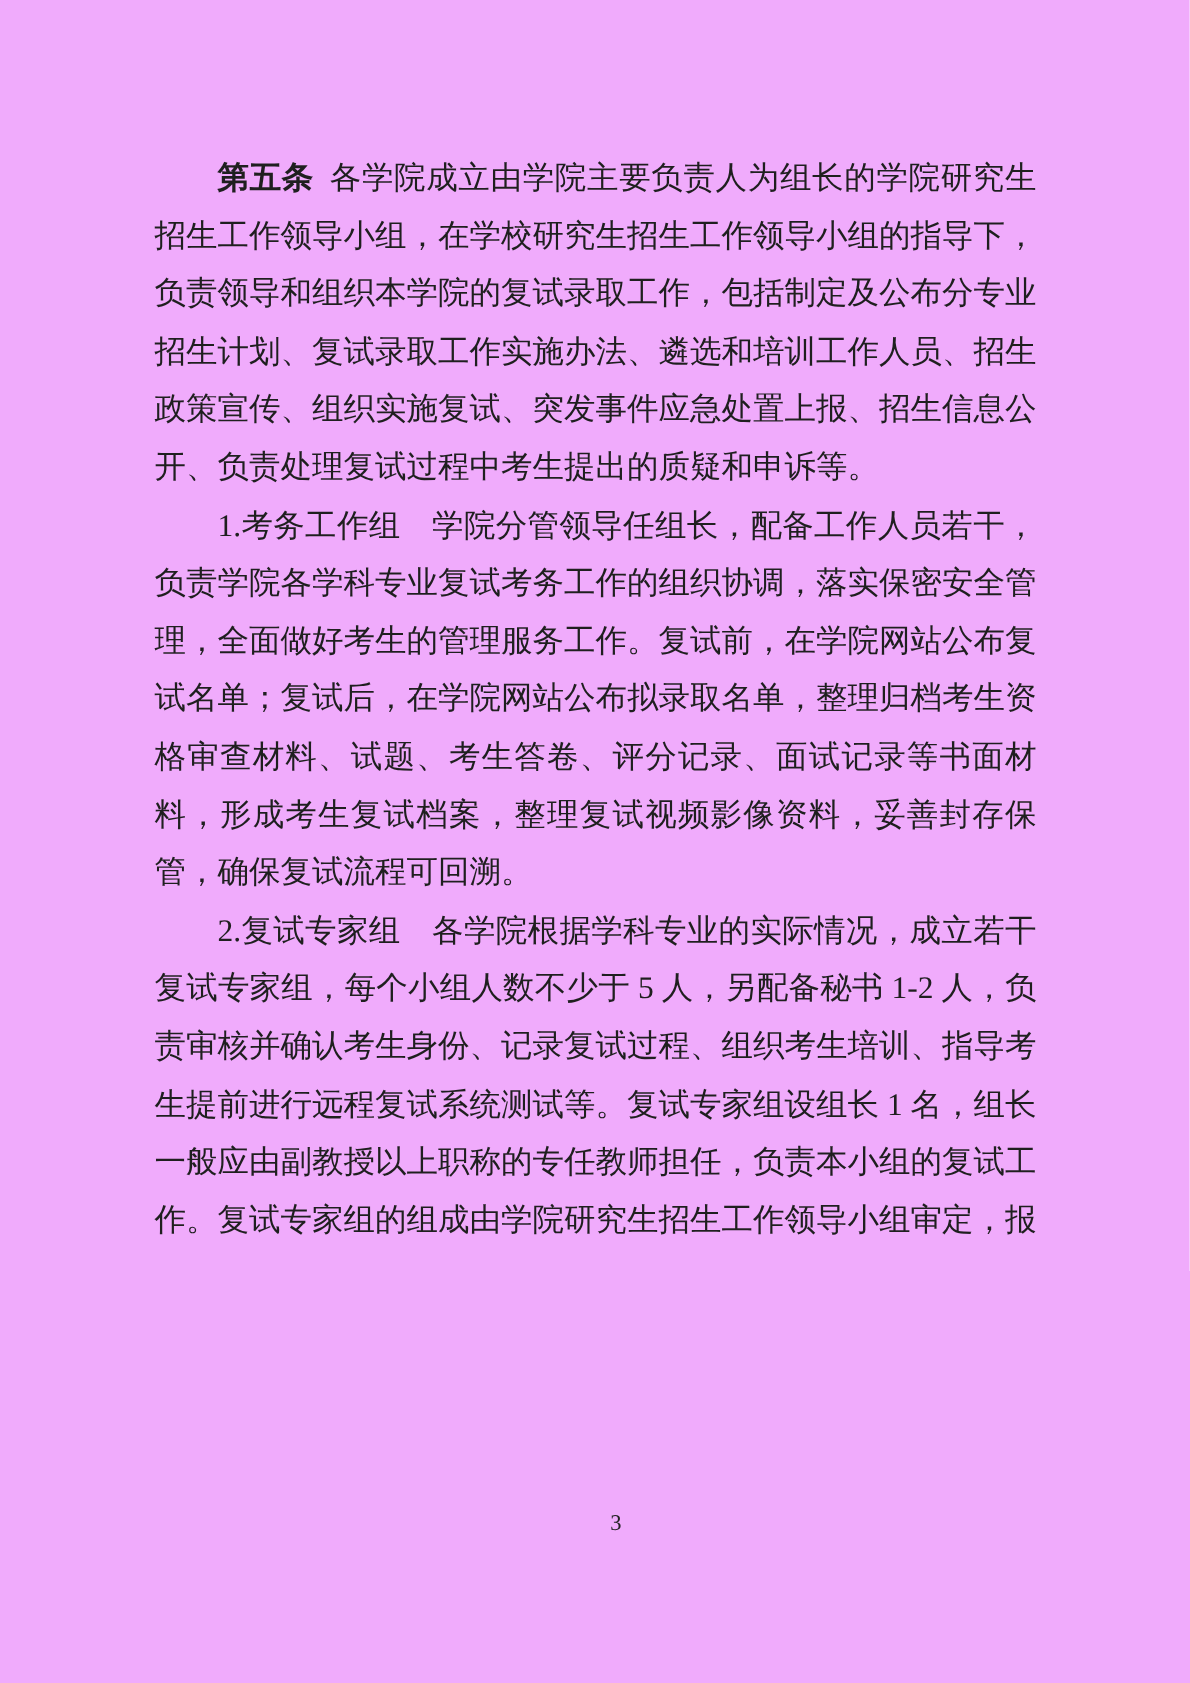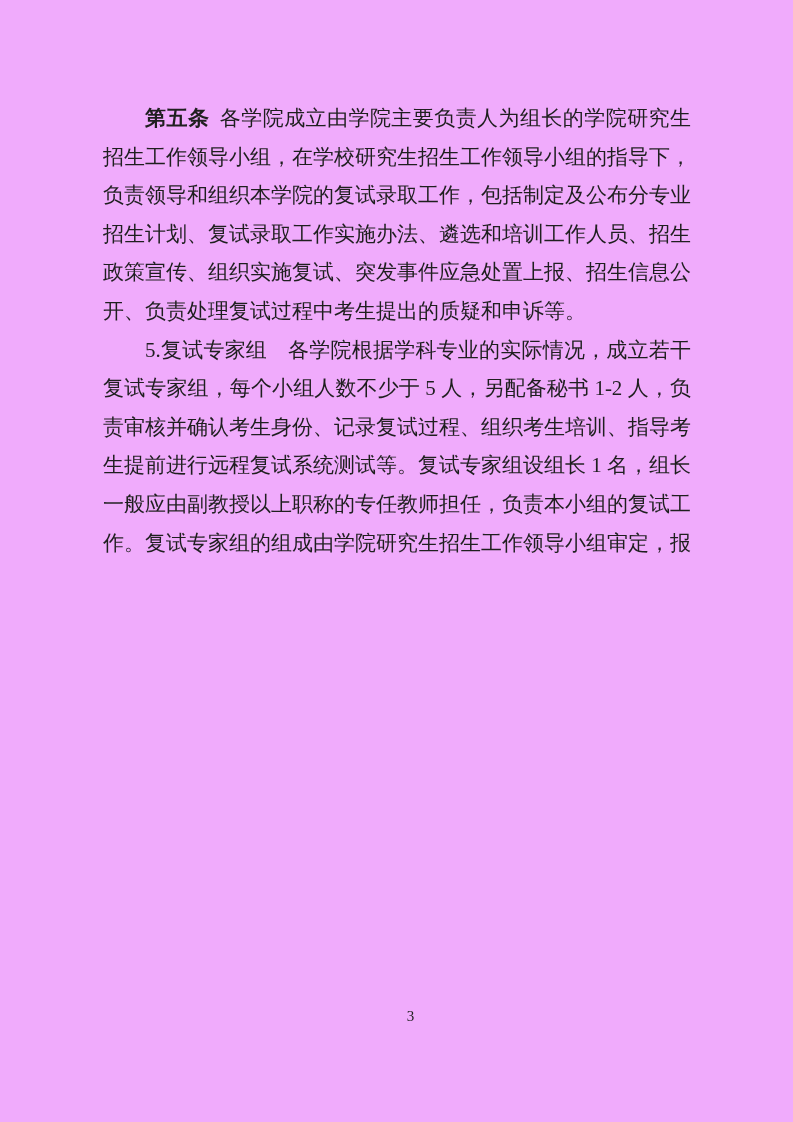--- a/index.html
+++ b/index.html
@@ -56,19 +56,20 @@
 </style>
 </head>
 <body>
 
 <div class="page">
   <div class="content">
 
     <p><span class="lead lead-article">第五条</span><span>各学院成立由学院主要负责人为组长的学院研究生招生工作领导小组，在学校研究生招生工作领导小组的指导下，负责领导和组织本学院的复试录取工作，包括制定及公布分专业招生计划、复试录取工作实施办法、遴选和培训工作人员、招生政策宣传、组织实施复试、突发事件应急处置上报、招生信息公开、负责处理复试过程中考生提出的质疑和申诉等。</span></p>
 
 
+    <p><span class="lead lead-item">1.考务工作组</span><span>学院分管领导任组长，配备工作人员若干，负责学院各学科专业复试考务工作的组织协调，落实保密安全管理，全面做好考生的管理服务工作。复试前，在学院网站公布复试名单；复试后，在学院网站公布拟录取名单，整理归档考生资格审查材料、试题、考生答卷、评分记录、面试记录等书面材料，形成考生复试档案，整理复试视频影像资料，妥善封存保管，确保复试流程可回溯。</span></p>
 
-    <p class="continues"><span class="lead lead-item">5.复试专家组</span><span>各学院根据学科专业的实际情况，成立若干复试专家组，每个小组人数不少于 5 人，另配备秘书 1-2 人，负责审核并确认考生身份、记录复试过程、组织考生培训、指导考生提前进行远程复试系统测试等。复试专家组设组长 1 名，组长一般应由副教授以上职称的专任教师担任，负责本小组的复试工作。复试专家组的组成由学院研究生招生工作领导小组审定，报</span></p>
+    <p class="continues"><span class="lead lead-item">2.复试专家组</span><span>各学院根据学科专业的实际情况，成立若干复试专家组，每个小组人数不少于 5 人，另配备秘书 1-2 人，负责审核并确认考生身份、记录复试过程、组织考生培训、指导考生提前进行远程复试系统测试等。复试专家组设组长 1 名，组长一般应由副教授以上职称的专任教师担任，负责本小组的复试工作。复试专家组的组成由学院研究生招生工作领导小组审定，报</span></p>
 
   </div>
 
   <div class="page-number">3</div>
 </div>
 
 </body></html>

